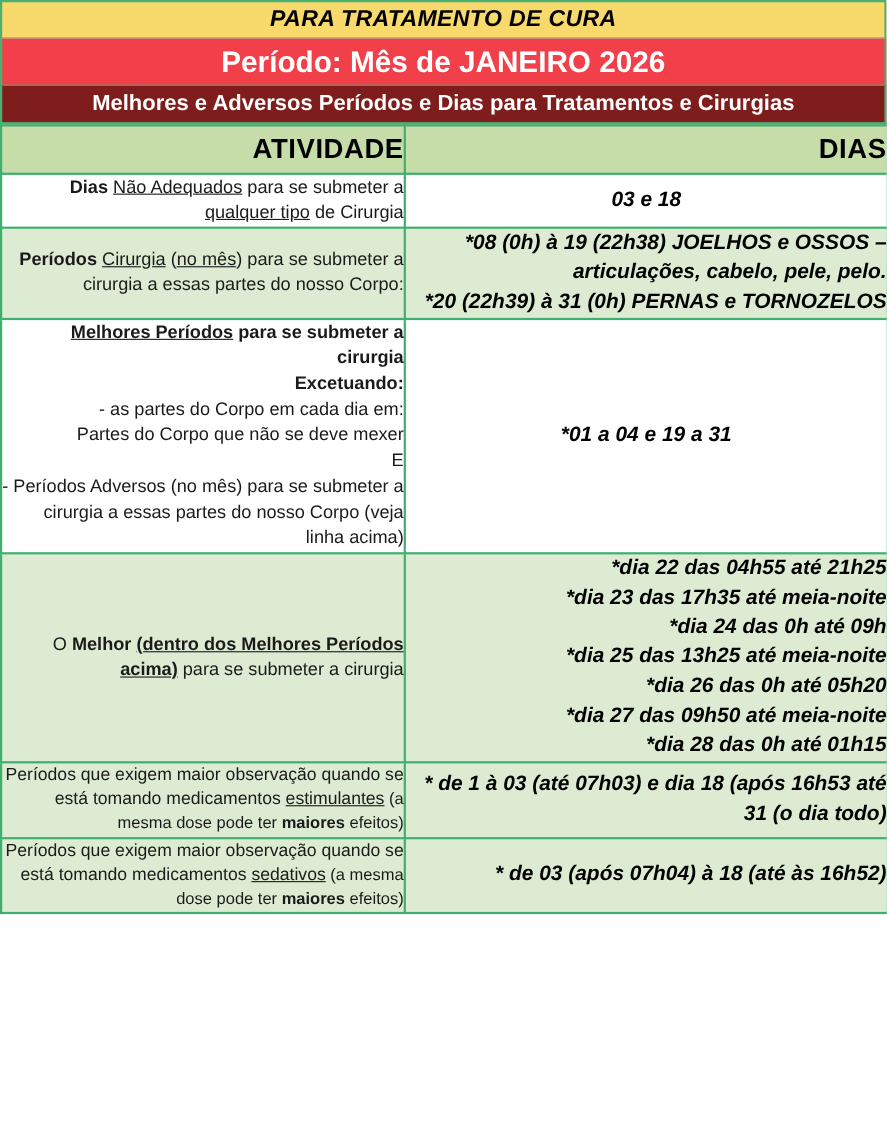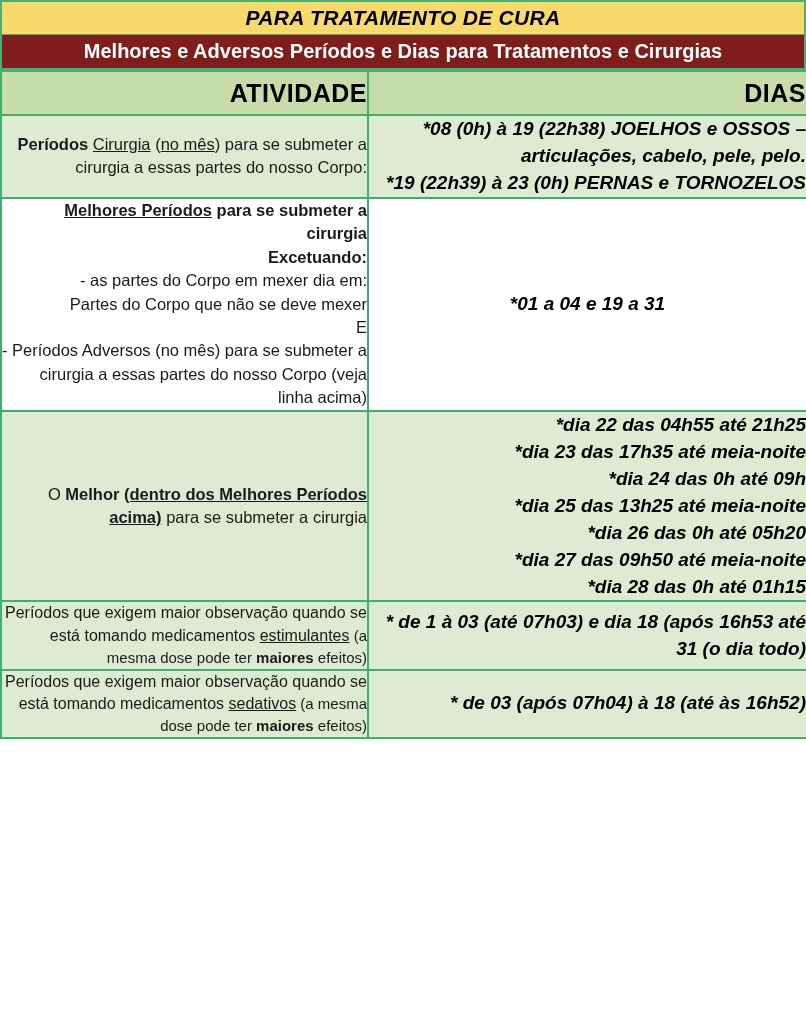--- a/index.html
+++ b/index.html
@@ -114,55 +114,66 @@
   td.act.small-note { font-size: 16px; line-height: 1.38; }
 </style>
 </head>
 <body>
 
 <div class="sheet">
 
   <div class="band band-title">
     <span>PARA TRATAMENTO DE CURA</span>
   </div>
+  <div class="band band-period">
+    <span>Período: Mês de JANEIRO 2026</span>
+  </div>
   <div class="band band-sub">
     <span>Melhores e Adversos Períodos e Dias para Tratamentos e Cirurgias</span>
   </div>
 
   <table class="grid">
     <colgroup>
       <col class="c-act">
       <col class="c-days">
     </colgroup>
     <thead>
       <tr>
         <th class="head">ATIVIDADE</th>
         <th class="head">DIAS</th>
       </tr>
     </thead>
     <tbody>
 
+      <tr>
+        <td class="act bg-white">
+          <span class="b">Dias</span><span> </span><span class="u">Não Adequados</span><span> </span><span>para se submeter a</span><span> </span><span class="u">qualquer tipo</span><span> </span><span>de Cirurgia</span>
+        </td>
+        <td class="days center bg-white">
+          <span>03 e 18</span>
+        </td>
+      </tr>
 
       <tr>
         <td class="act bg-green">
           <span class="b">Períodos</span><span> </span><span class="u">Cirurgia</span><span> </span><span>(</span><span class="u">no mês</span><span>) para se submeter a cirurgia a essas partes do nosso Corpo:</span>
         </td>
         <td class="days bg-green">
           <div>*08 (0h) à 19 (22h38) JOELHOS e OSSOS – articulações, cabelo, pele, pelo.</div>
-          <div>*19 (22h39) à 23 (0h) PERNAS e TORNOZELOS</div>
+          <div>*20 (22h39) à 31 (0h) PERNAS e TORNOZELOS</div>
         </td>
       </tr>
 
       <tr>
         <td class="act bg-white">
           <div>
             <span class="bu">Melhores Períodos</span><span class="b"> </span><span class="b">para se submeter a cirurgia</span>
           </div>
           <div class="b">Excetuando:</div>
-          <div>- as partes do Corpo em mexer dia em:</div>
+          <div>- as partes do Corpo em cada dia em:</div>
           <div>Partes do Corpo que não se deve mexer</div>
           <div>E</div>
           <div>- Períodos Adversos (no mês) para se submeter a cirurgia a essas partes do nosso Corpo (veja linha acima)</div>
         </td>
         <td class="days center bg-white">
           <span>*01 a 04 e 19 a 31</span>
         </td>
       </tr>
 
       <tr>

